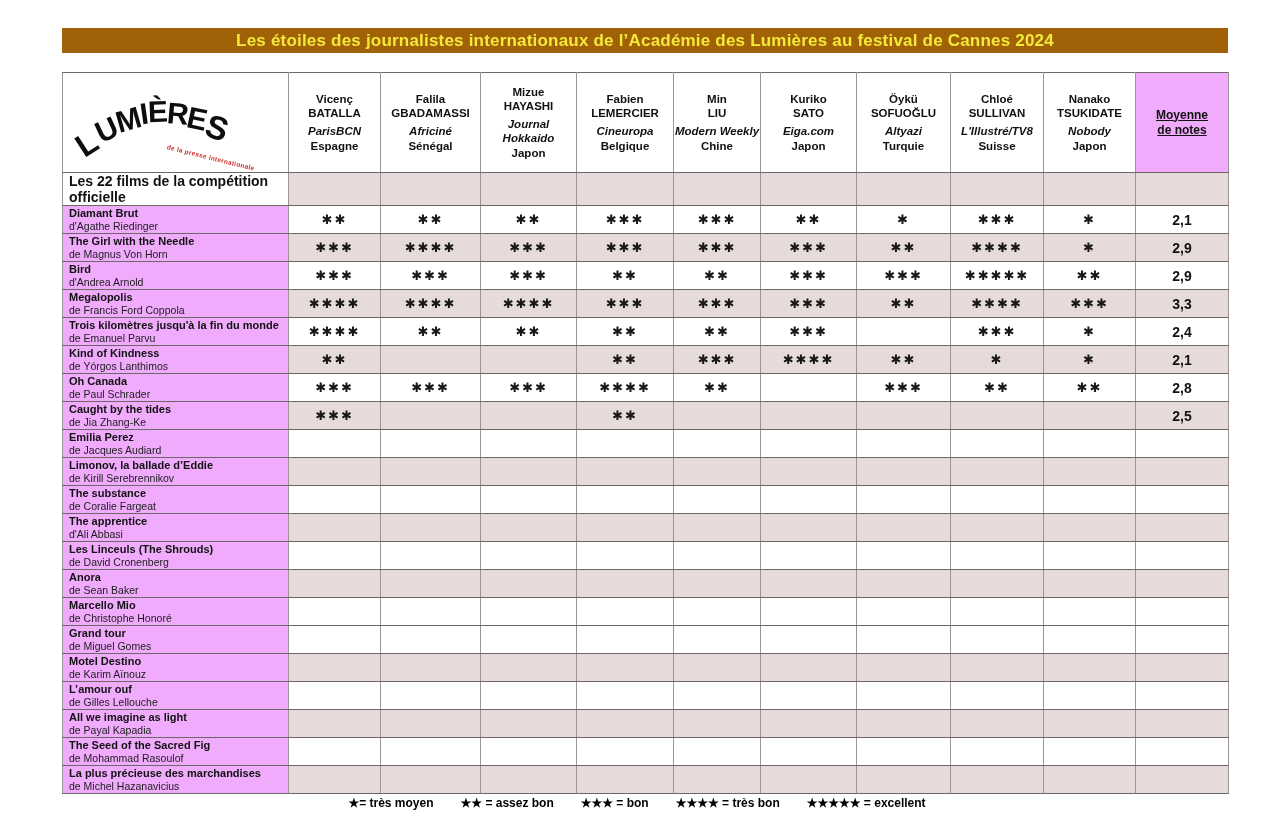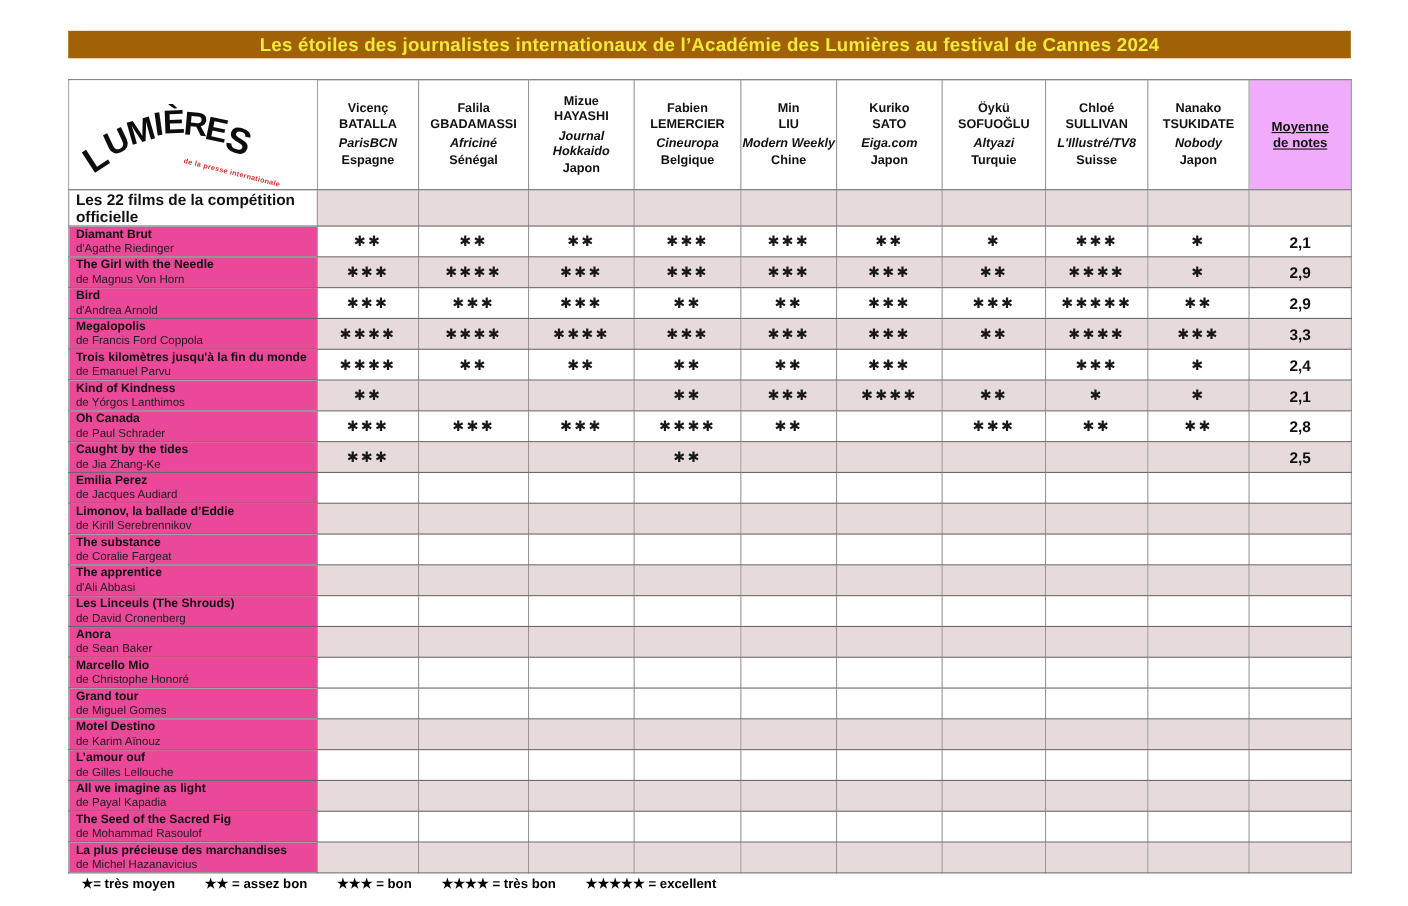--- a/index.html
+++ b/index.html
@@ -29,34 +29,34 @@
   .jfirst, .jlast { font-weight:bold; line-height:14px; }
   .joutlet { font-style:italic; line-height:14px; margin-top:4px; }
   .jcountry { line-height:14px; margin-top:1px; }
   .moyenne-th { text-align:center; vertical-align:middle; font-size:12px; background:#f0abfc;text-decoration:underline; }
   .moyenne-th div { font-weight:bold; line-height:15px; }
 
   tr.section-row { height:22px; }
   .section-label { font-weight:bold; font-size:14px; padding:0 6px; background:#fff; vertical-align:middle; }
 
   tr.film-row { height:27px; }
-  .name-cell { padding:1px 6px; vertical-align:middle; background:#ec4899; }
+  .name-cell { padding:1px 6px; vertical-align:middle; background:#f0abfc; }
   .ftitle { font-weight:bold; font-size:11px; line-height:13px; white-space:nowrap; }
   .fdir   { font-size:10.5px; line-height:12px; color:#1c1c1c; white-space:nowrap; }
 
   .rate { text-align:center; vertical-align:middle; font-size:13px; letter-spacing:2px; color:#181818; background:#fff; }
   .avg  { text-align:center; vertical-align:middle; font-weight:bold; font-size:14px; background:#fff; }
 
   tr.alt .rate, tr.alt .avg,
   tr.section-row .rate, tr.section-row .avg { background:#e6dbda; }
 
   
   .legend {
-    position:absolute; left:74px; top:796px; width:1166px;
-    display:flex; justify-content:flex-start; gap:27px;
+    position:absolute; left:54px; top:796px; width:1166px;
+    display:flex; justify-content:center; gap:27px;
     font-size:12px; font-weight:bold; color:#000;
   }
   .legend-item { white-space:nowrap; }
 
   
   .logo-cell { position:relative; background:#fff; }
   .logo { position:absolute; left:6px; top:10px; width:214px; height:86px; }
   .logo-word { position:absolute; left:8px; top:34px; display:flex; align-items:flex-end; }
   .logo-word span { display:inline-block; font-weight:bold; font-size:30px; line-height:30px; letter-spacing:-1px; color:#0d0d0d; }
   .logo-word span:nth-child(1){ font-size:32px; transform:translateY(12px) rotate(-33deg); }

